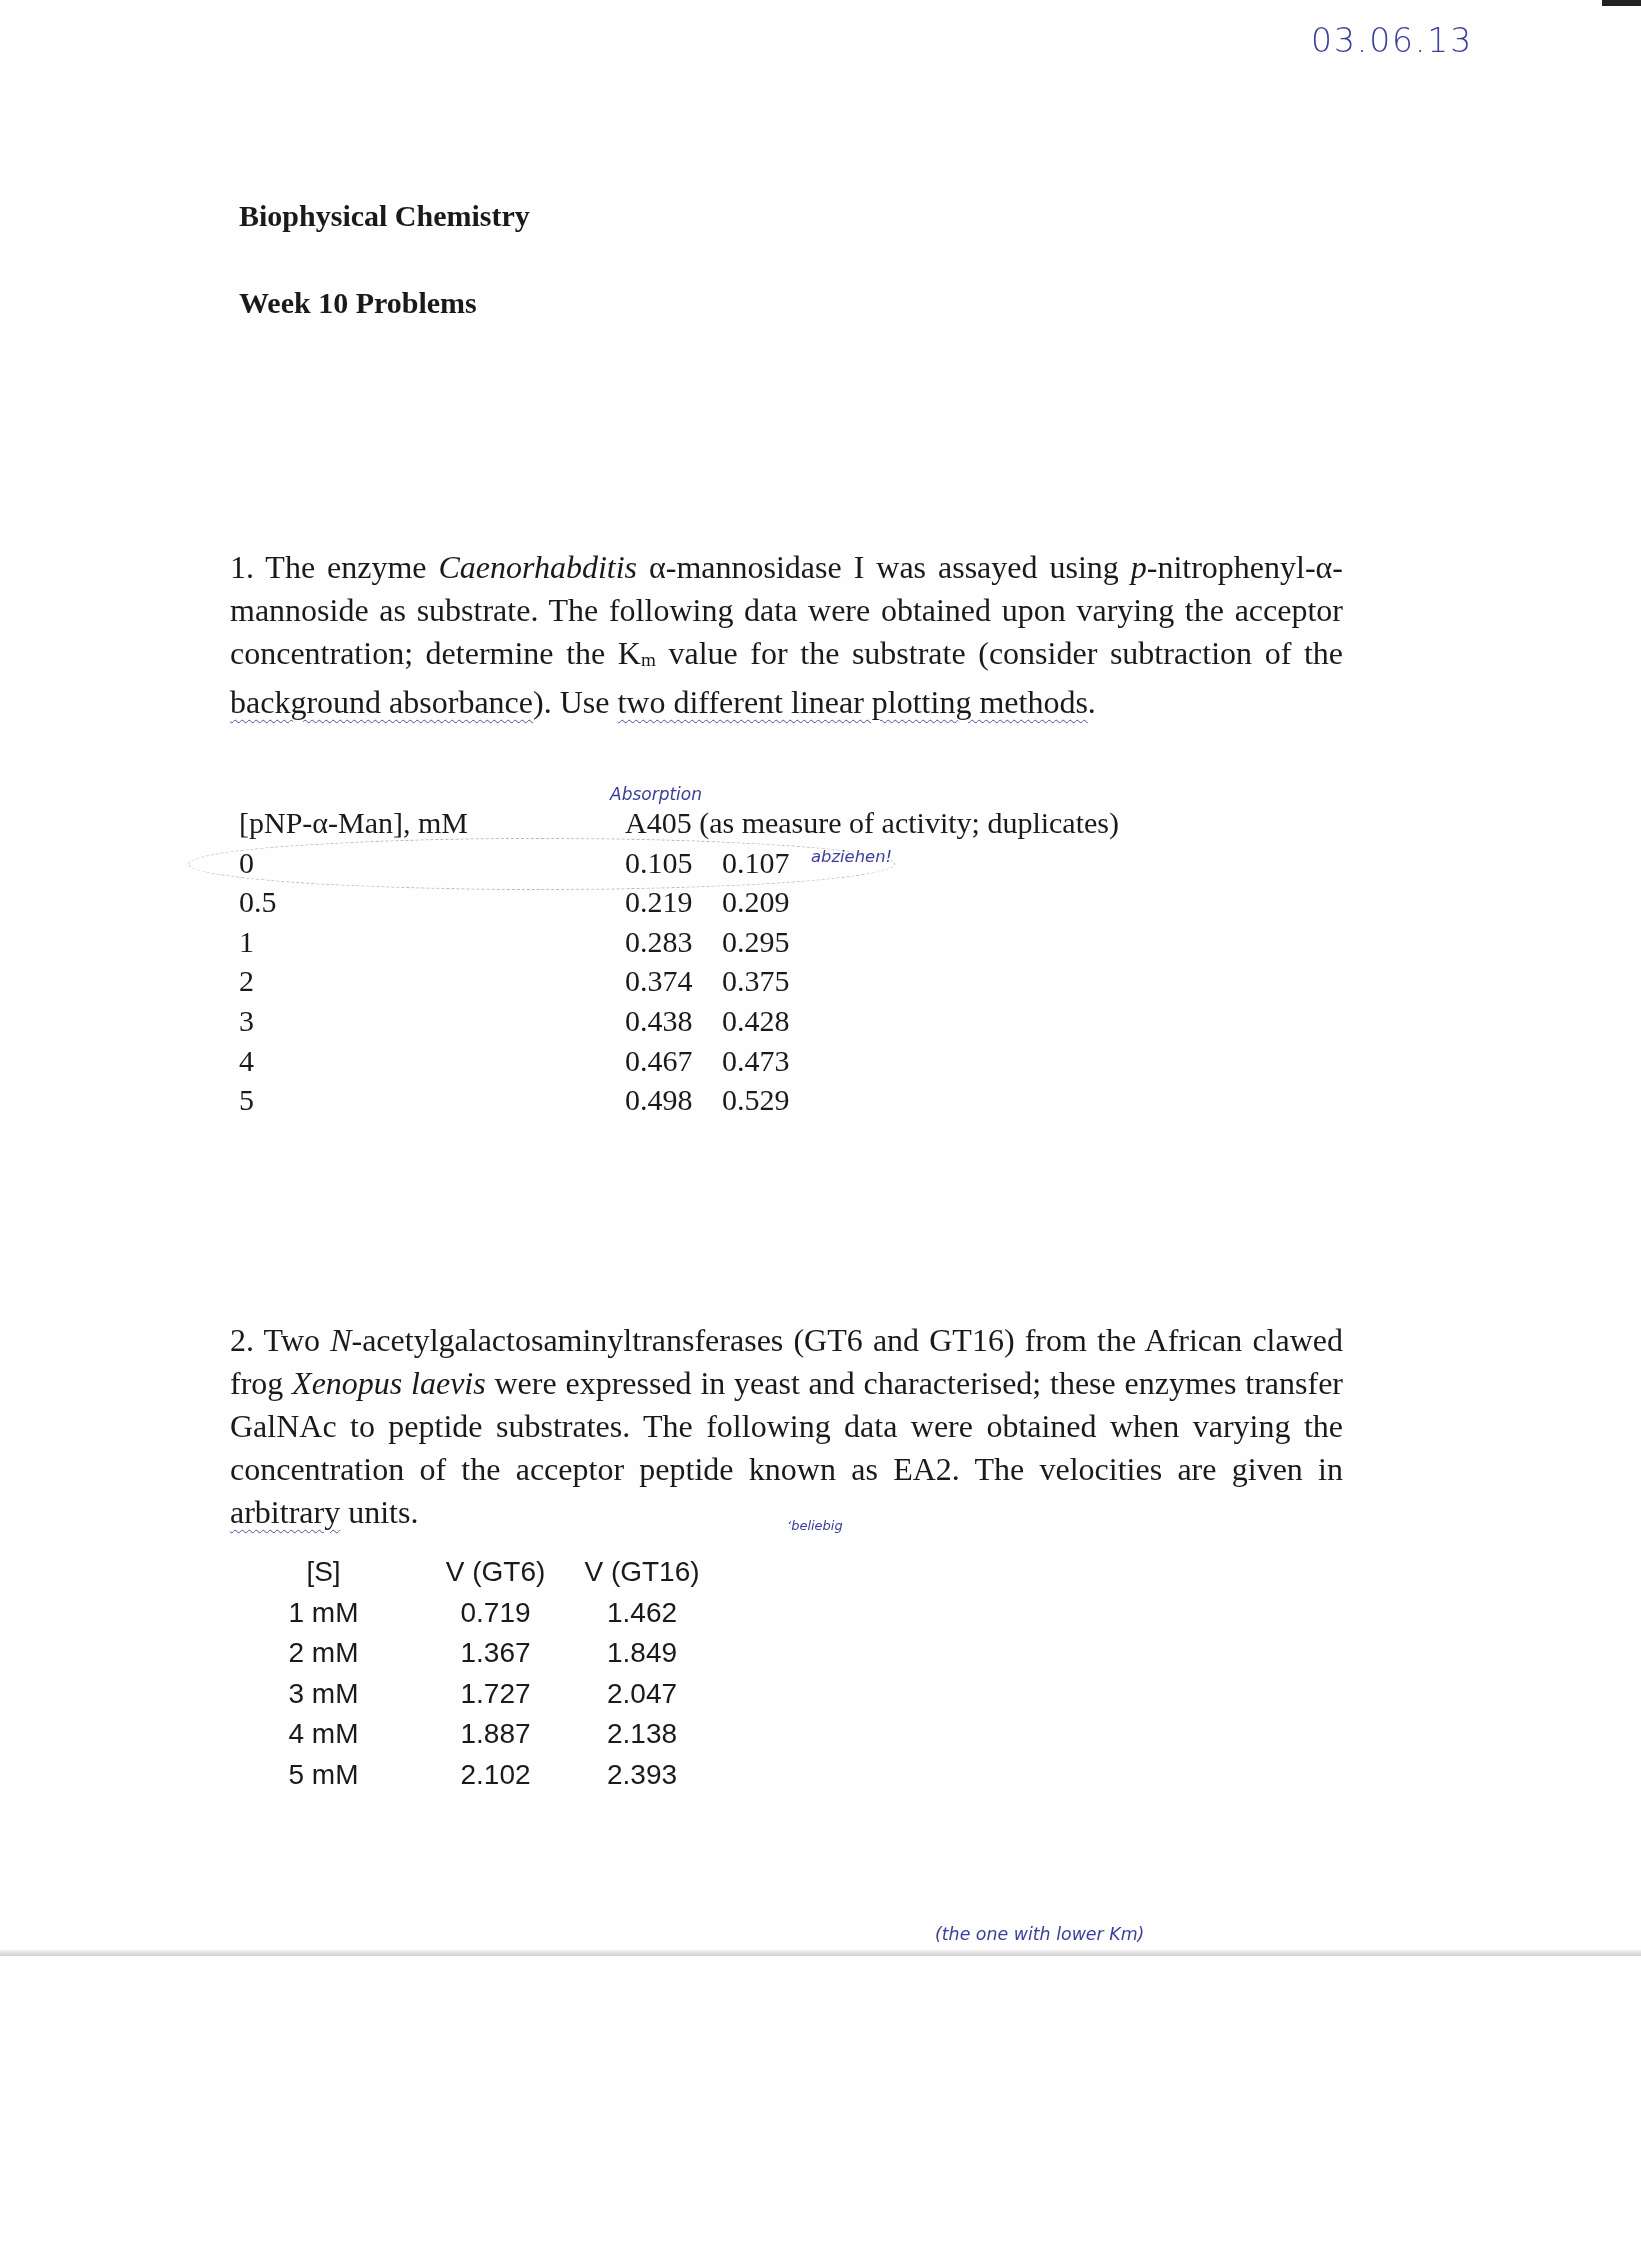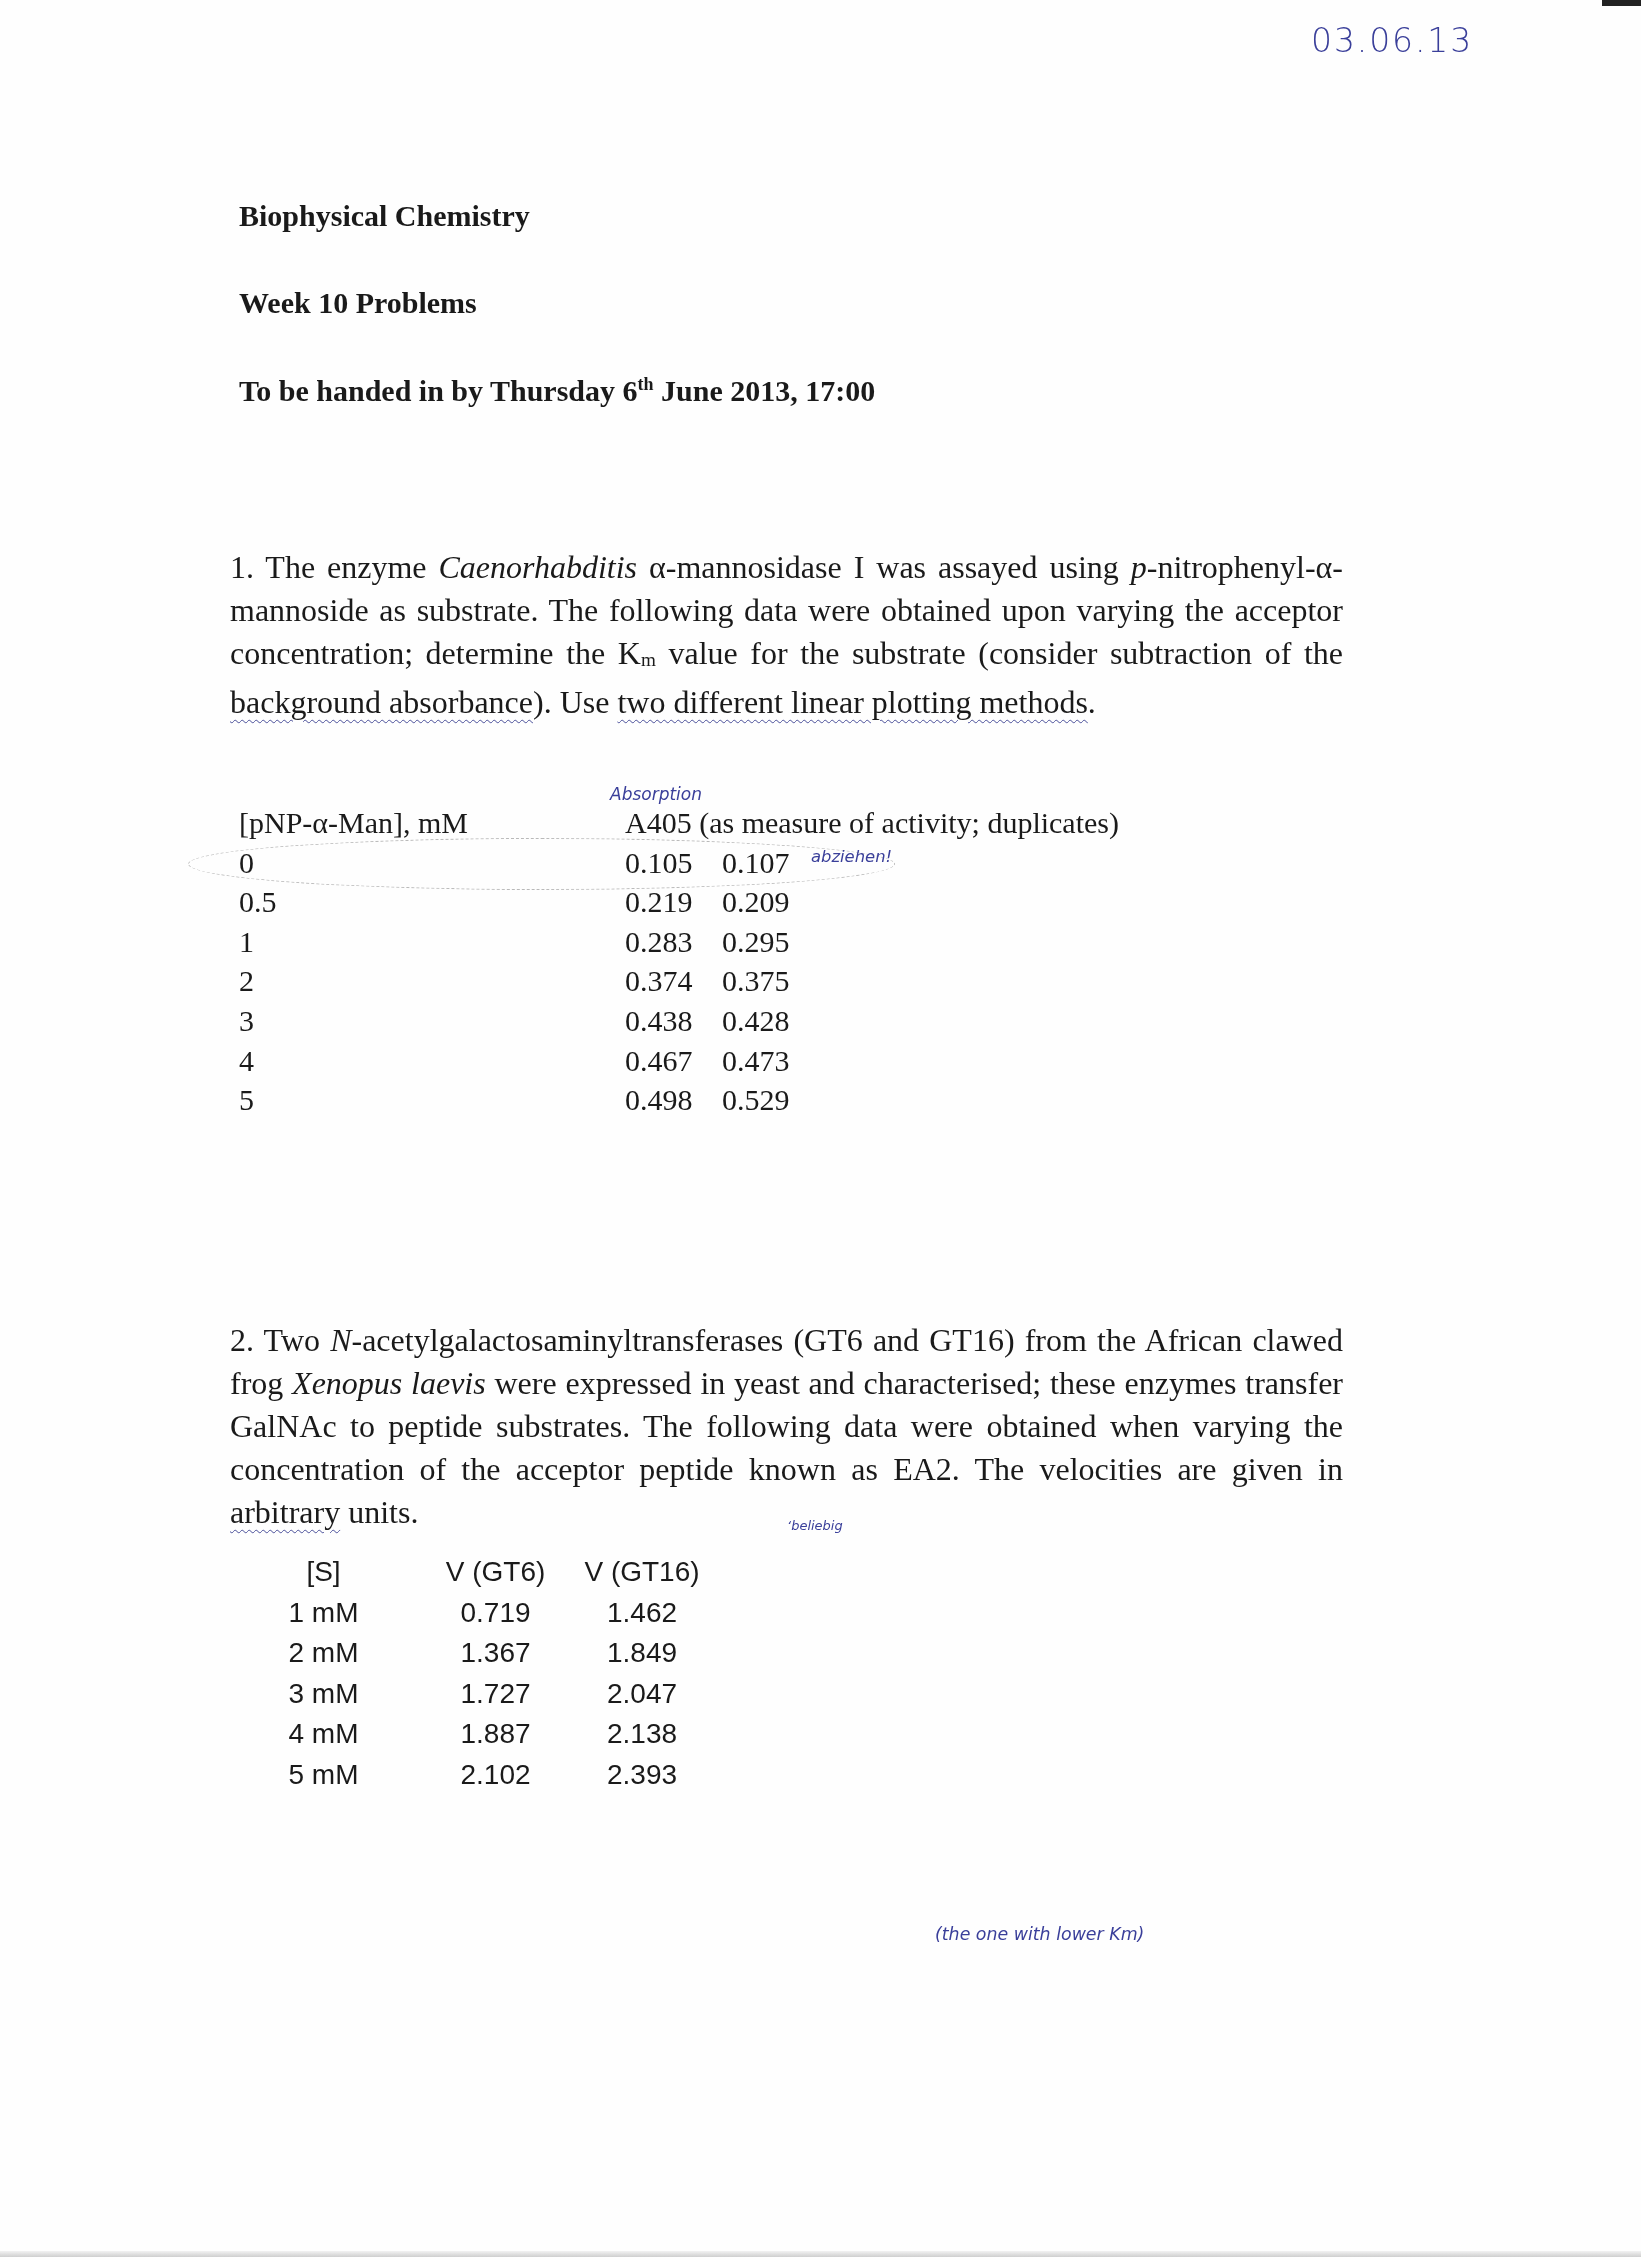--- a/index.html
+++ b/index.html
@@ -11,21 +11,21 @@
       width: 1641px;
       height: 2257px;
       position: relative;
       overflow: hidden;
       font-family: "Liberation Serif", "DejaVu Serif", serif;
       color: #1a1a1a;
     }
     .page {
       position: absolute;
       left: 0; top: 0;
-      width: 1641px; height: 2257px;
+      width: 1641px; height: 1956px;
       background: #fefefe;
     }
     .scan-corner {
       position: absolute;
       right: 0; top: 0;
       width: 39px; height: 5.8px;
       background: #222;
     }
     .scan-bottom {
       position: absolute;
@@ -146,21 +146,20 @@
 <body>
 
 <div class="page">
   <div class="scan-corner"></div>
   <div class="scan-bottom"></div>
 
   <div class="hand hand-date">03.06.13</div>
 
   <div class="heading h-course">Biophysical Chemistry</div>
   <div class="heading h-week">Week 10 Problems</div>
-  <div class="heading h-due"><span>To be handed in by Thursday 6</span><sup>th</sup><span> June 2013, 17:00</span></div>
 
   <div class="para p1"><span>1. The enzyme </span><i>Caenorhabditis</i><span> α-mannosidase I was assayed using </span><i>p</i><span>-nitrophenyl-α-mannoside as substrate. The following data were obtained upon varying the acceptor concentration; determine the K</span><sub class="km">m</sub><span> value for the substrate (consider subtraction of the </span><span class="ul-pen">background absorbance</span><span>). Use </span><span class="ul-pen">two different linear plotting methods</span><span>.</span></div>
 
   <div class="hand hand-absorption">Absorption</div>
   <div class="circle-blank"></div>
   <div class="hand hand-abziehen">abziehen!</div>
 
   <div class="t1">
     <div class="t1-row" style="top:0">
       <span class="t1-c0">[pNP-α-Man], mM</span>

